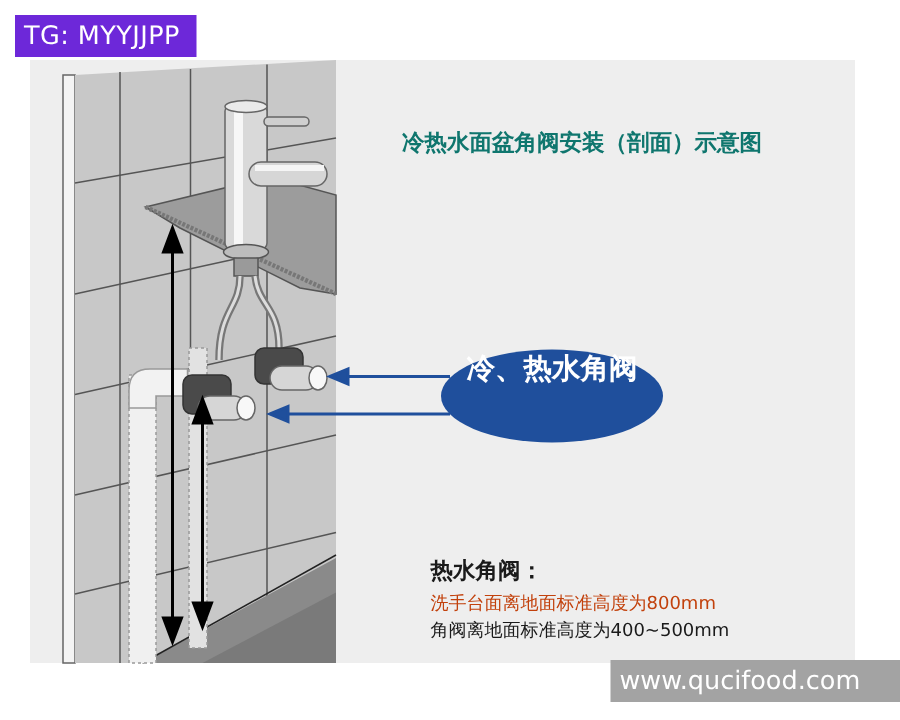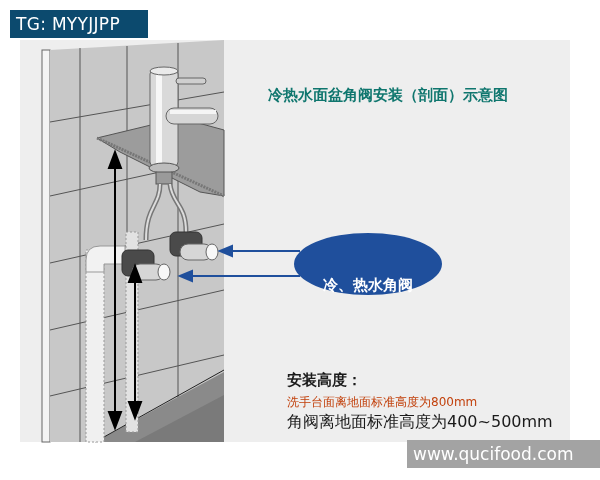--- a/index.html
+++ b/index.html
@@ -1,30 +1,30 @@
 <!DOCTYPE html>
 <html><head>
 <meta charset="utf-8">
 <style>
   html, body { margin:0; padding:0; }
   body { width:600px; height:480px; background:#ffffff; position:relative; overflow:hidden;
          font-family:"DejaVu Sans", sans-serif; }
   .panel { position:absolute; left:20px; top:40px; width:550px; height:402px; background:#eeeeee; }
-  .watermark-tl { position:absolute; left:10px; top:10px; width:138px; height:28px; background:#0c4a6e;
+  .watermark-tl { position:absolute; left:10px; top:10px; width:121px; height:28px; background:#6d28d9;
                   color:#ffffff; font-size:17px; line-height:28px; padding-left:6px; box-sizing:border-box;
                   font-family:"DejaVu Sans", sans-serif; letter-spacing:0.3px; }
   .watermark-br { position:absolute; left:407px; top:440px; width:207px; height:28px; background:#a3a3a3;
                   color:#ffffff; font-size:17px; line-height:28px; padding-left:6px; box-sizing:border-box; }
   .title { position:absolute; left:268px; top:86px; font-size:15px; font-weight:bold; color:#0f766e; }
   .callout { position:absolute; left:294px; top:233px; width:148px; height:62px; border-radius:50%;
-             background:#1f4f9c; color:#ffffff; font-weight:bold; font-size:15px;
-             display:flex; align-items:flex-end; justify-content:center; }
+             background:#1f4f9c; color:#ffffff; font-weight:bold; font-size:19px;
+             display:flex; align-items:flex-start; justify-content:center; }
   .height-heading { position:absolute; left:287px; top:371px; font-size:15px; font-weight:bold; color:#1a1a1a; }
   .line1 { position:absolute; left:287px; top:394px; font-size:12px; color:#c2410c; }
-  .line2 { position:absolute; left:287px; top:412px; font-size:16px; color:#1a1a1a; }
+  .line2 { position:absolute; left:287px; top:412px; font-size:12px; color:#1a1a1a; }
   svg.illus { position:absolute; left:0; top:0; }
 </style>
 </head>
 <body>
 
 <div class="panel"></div>
 
 <svg class="illus" width="600" height="480" viewBox="0 0 600 480">
 
   <rect x="42" y="50" width="8" height="392" fill="#f4f4f4" stroke="#666" stroke-width="1"></rect>
@@ -96,18 +96,18 @@
     <polygon points="220,251 232,246 232,256"></polygon>
     <line x1="188" y1="276" x2="300" y2="276"></line>
     <polygon points="180,276 192,271 192,281"></polygon>
   </g>
 </svg>
 
 <div class="title">冷热水面盆角阀安装（剖面）示意图</div>
 <div class="callout">
   <span>冷、热水角阀</span>
 </div>
-<div class="height-heading">安装高度：</div>
+<div class="height-heading">热水角阀：</div>
 <div class="line1">洗手台面离地面标准高度为800mm</div>
 <div class="line2">角阀离地面标准高度为400~500mm</div>
 
 <div class="watermark-tl">TG: MYYJJPP</div>
 <div class="watermark-br">www.qucifood.com</div>
 
 </body></html>

